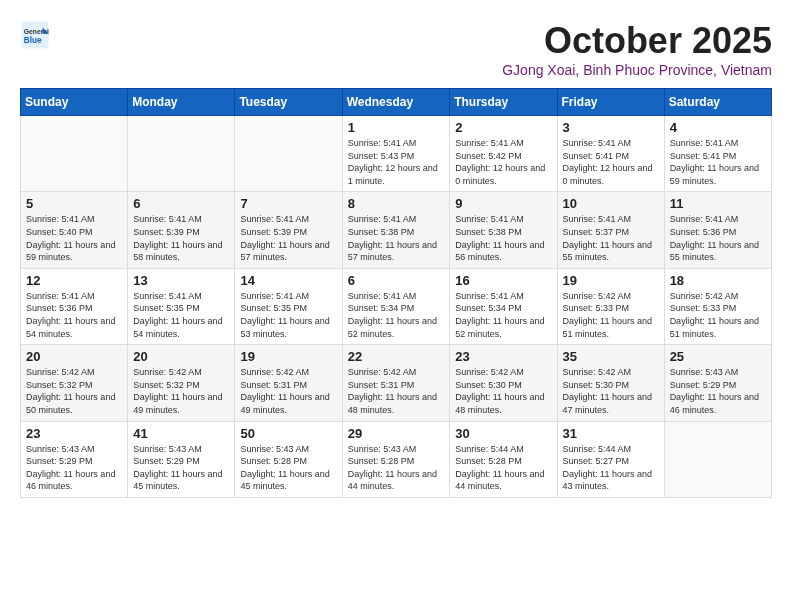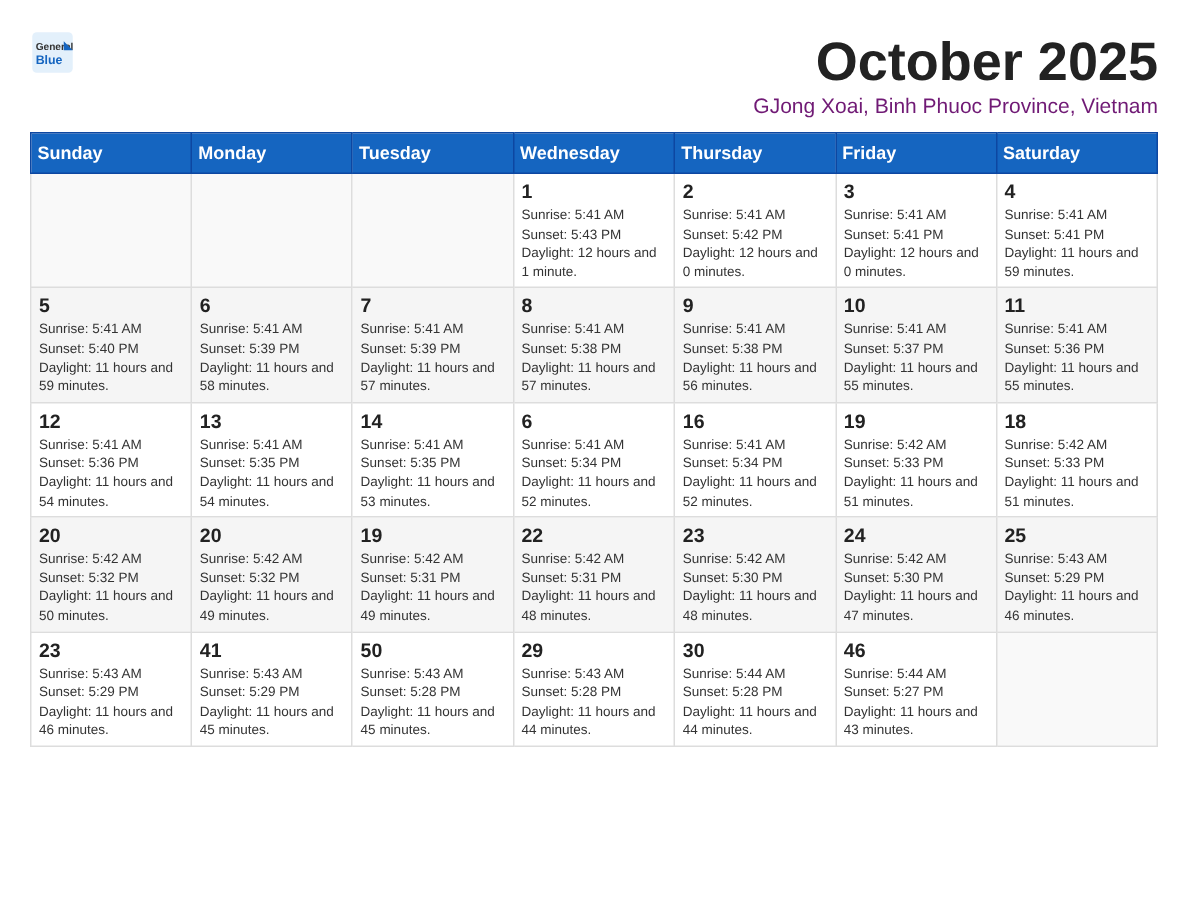--- a/index.html
+++ b/index.html
@@ -263,21 +263,21 @@
 Sunset: 5:31 PM
 Daylight: 11 hours and 48 minutes.</div>
         </td>
         <td>
           <span class="day-number">23</span>
           <div class="day-info" style="white-space: pre-line;">Sunrise: 5:42 AM
 Sunset: 5:30 PM
 Daylight: 11 hours and 48 minutes.</div>
         </td>
         <td>
-          <span class="day-number">24</span>
+          <span class="day-number">35</span>
           <div class="day-info" style="white-space: pre-line;">Sunrise: 5:42 AM
 Sunset: 5:30 PM
 Daylight: 11 hours and 47 minutes.</div>
         </td>
         <td>
           <span class="day-number">25</span>
           <div class="day-info" style="white-space: pre-line;">Sunrise: 5:43 AM
 Sunset: 5:29 PM
 Daylight: 11 hours and 46 minutes.</div>
         </td>
@@ -307,21 +307,21 @@
 Sunset: 5:28 PM
 Daylight: 11 hours and 44 minutes.</div>
         </td>
         <td>
           <span class="day-number">30</span>
           <div class="day-info" style="white-space: pre-line;">Sunrise: 5:44 AM
 Sunset: 5:28 PM
 Daylight: 11 hours and 44 minutes.</div>
         </td>
         <td>
-          <span class="day-number">46</span>
+          <span class="day-number">31</span>
           <div class="day-info" style="white-space: pre-line;">Sunrise: 5:44 AM
 Sunset: 5:27 PM
 Daylight: 11 hours and 43 minutes.</div>
         </td>
         <td class="empty-cell"></td>
       </tr>
     </tbody>
 </table>
 
 </body></html>

